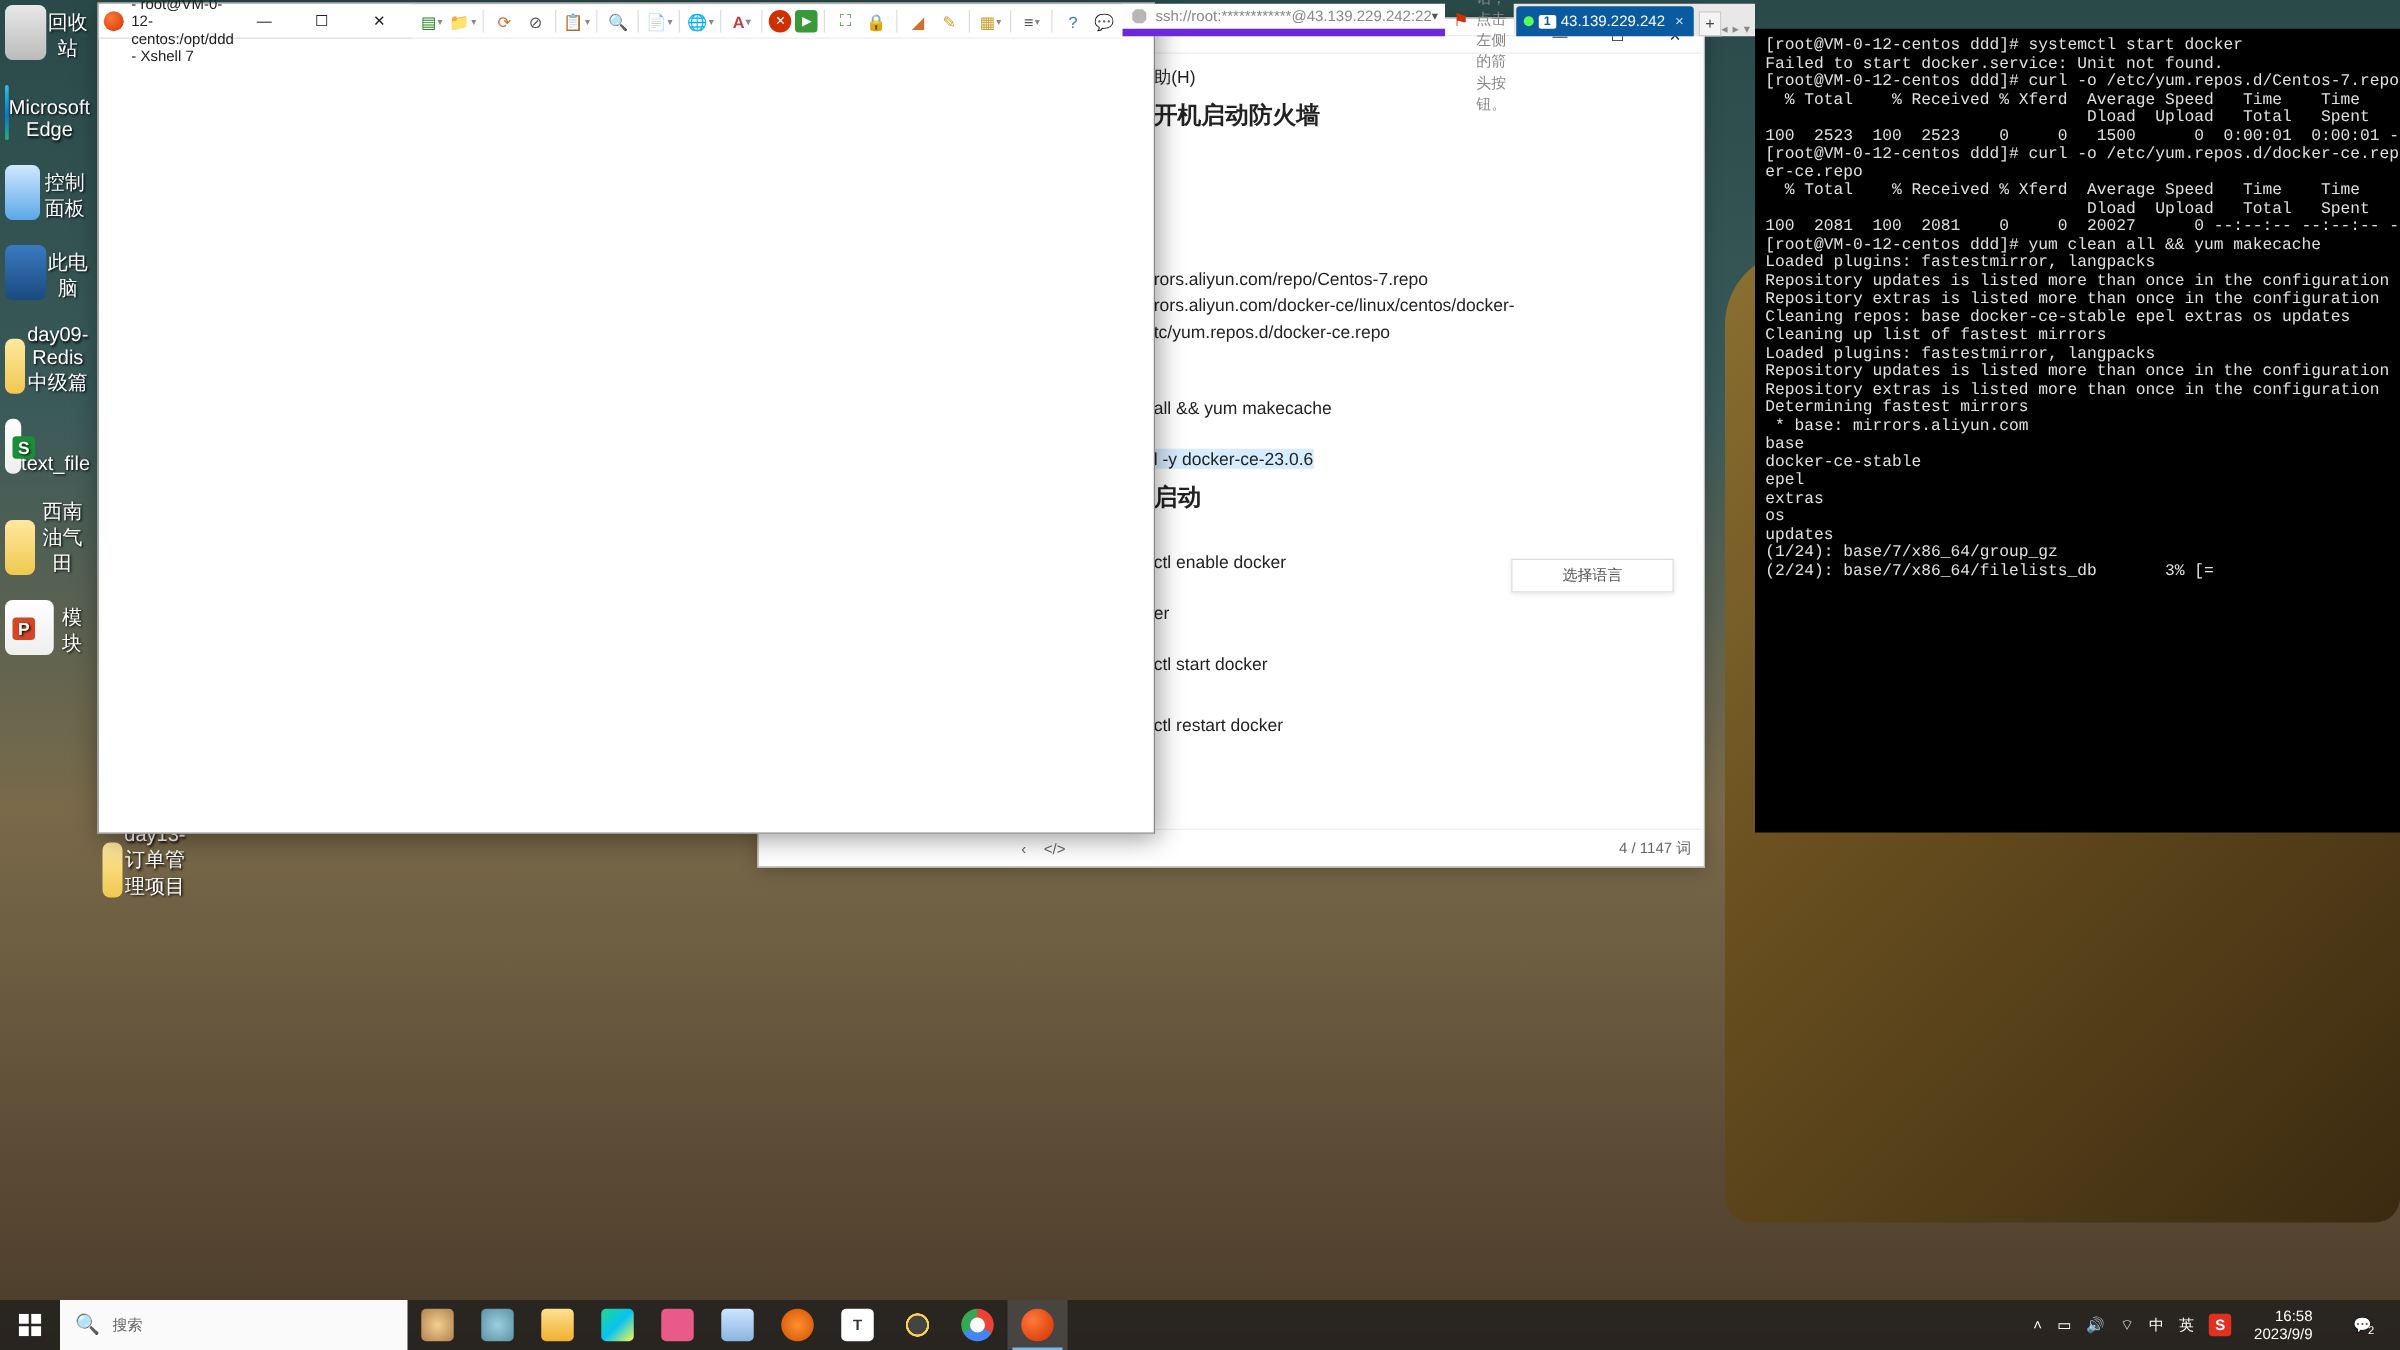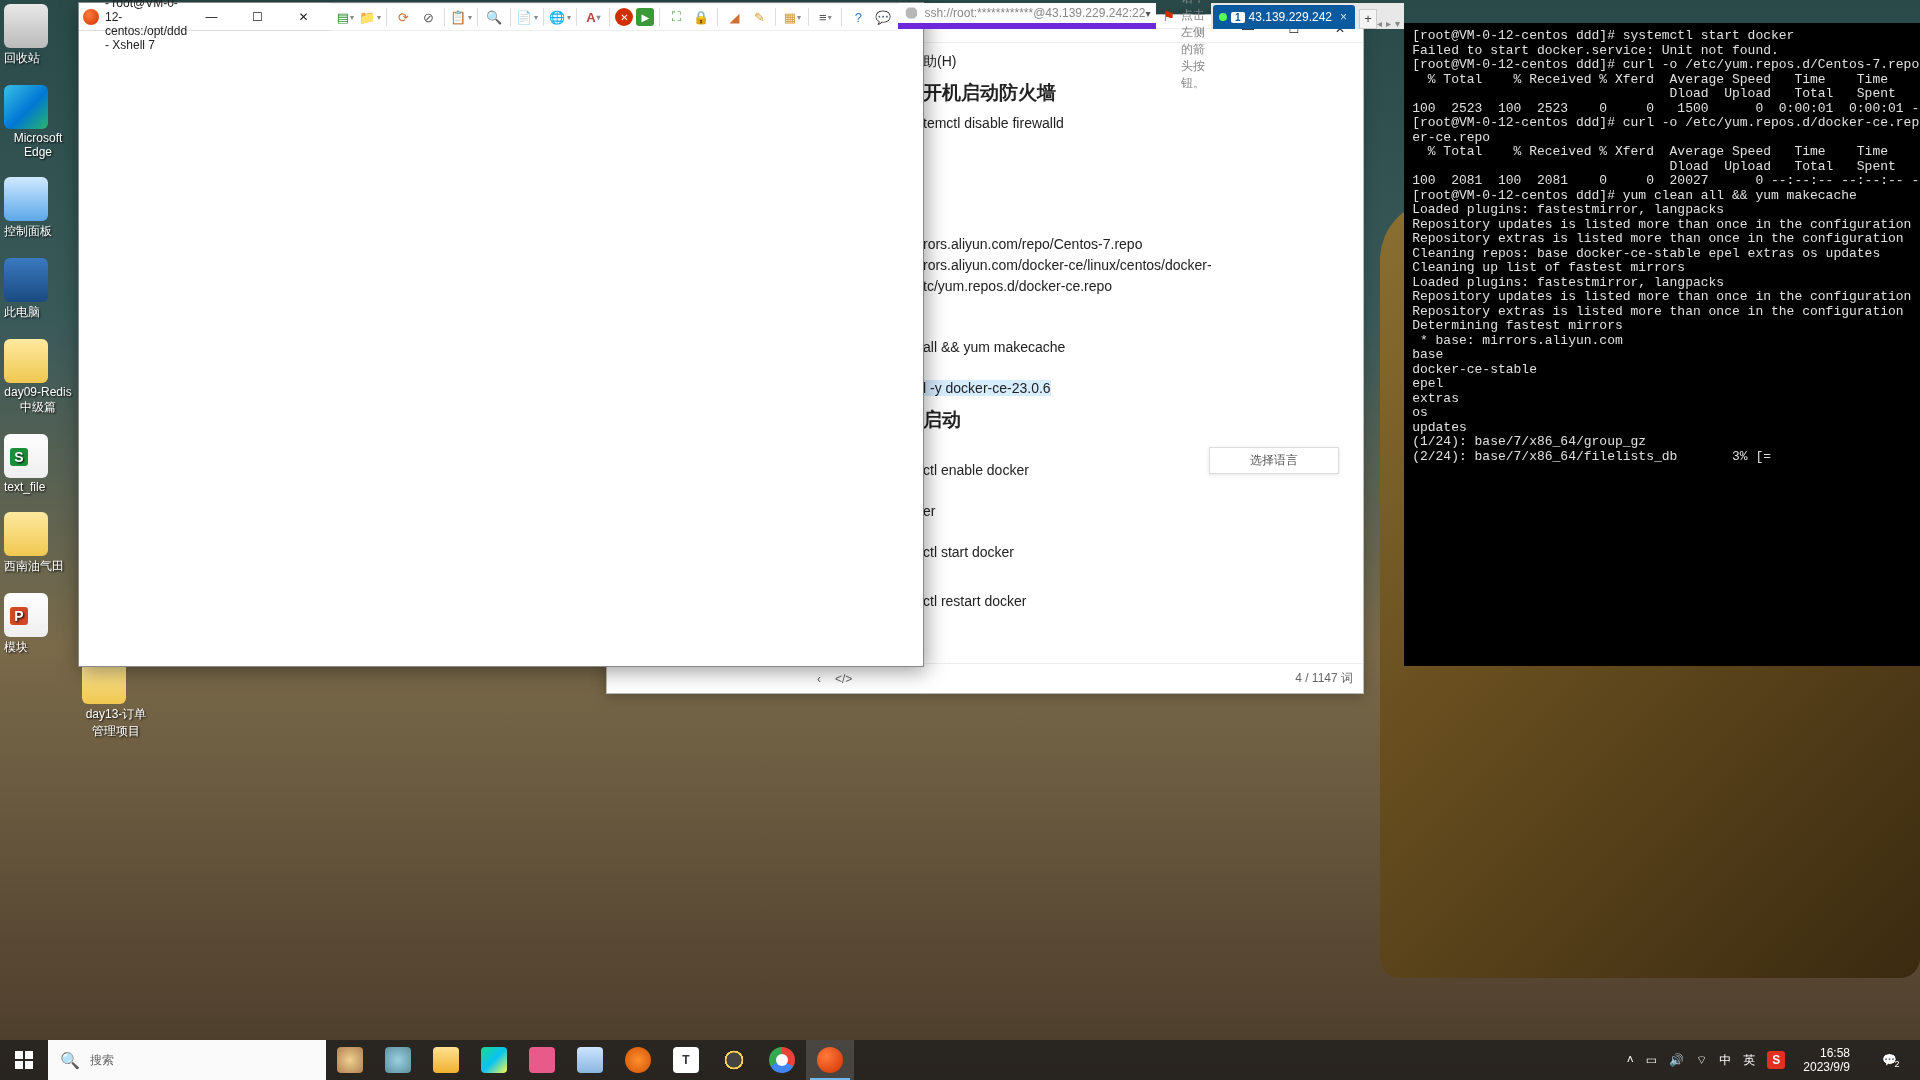--- a/index.html
+++ b/index.html
@@ -5,21 +5,21 @@
 * { margin: 0; padding: 0; box-sizing: border-box; font-family: "Microsoft YaHei", Tahoma, sans-serif; }
 body { width: 1920px; height: 1080px; overflow: hidden; position: relative; background: linear-gradient(180deg, #2a4a4a 0%, #3a5a5a 30%, #7a6a4a 60%, #4a3a2a 100%); }
 
 
 .wallpaper { position: absolute; inset: 0; }
 .wallpaper::before { content: ""; position: absolute; left: 1380px; top: 200px; width: 540px; height: 778px; background: linear-gradient(135deg, #8a7030 0%, #6a5020 40%, #3a2a10 100%); border-radius: 60px 20px 20px 20px; }
 .wallpaper::after { content: ""; position: absolute; left: 1440px; top: 120px; width: 240px; height: 260px; background: radial-gradient(circle at 40% 35%, #e6c8a0 0%, #c8a070 60%, #7a5a3a 100%); border-radius: 50% 50% 45% 45%; }
 
 
 .desktop-icons { position: absolute; top: 4px; left: 4px; display: flex; flex-direction: column; gap: 18px; width: 68px; }
-.di { display: flex; flex-direction: column; align-items: flex-start; color: #fff; font-size: 12px; text-shadow: 1px 1px 2px #000; cursor: default; text-align: center; }
+.di { display: flex; flex-direction: row; align-items: flex-end; color: #fff; font-size: 16px; text-shadow: 1px 1px 2px #000; cursor: default; text-align: center; }
 .di .ico { width: 44px; height: 44px; border-radius: 6px; margin-bottom: 2px; display: flex; align-items: center; justify-content: center; }
 .trash { background: linear-gradient(#e8e8e8, #bbb); }
 .edge { background: linear-gradient(135deg, #39c0e4, #0078d4 55%, #2ab569); border-radius: 50%; }
 .panel { background: linear-gradient(#d0e8ff, #5aa8e8); }
 .pc { background: linear-gradient(#3a7ac0, #1a4a80); }
 .folder { background: linear-gradient(#ffe9a0, #f0c850); }
 .xls { background: linear-gradient(#fff, #eee); position: relative; }
 .xls::after { content: "S"; position: absolute; left: 6px; top: 14px; background: #1a8f3a; color: #fff; font-weight: bold; font-size: 14px; width: 18px; height: 18px; border-radius: 3px; text-align: center; line-height: 18px; }
 .pptx { background: linear-gradient(#fff, #eee); position: relative; }
 .pptx::after { content: "P"; position: absolute; left: 6px; top: 14px; background: #d24726; color: #fff; font-weight: bold; font-size: 14px; width: 18px; height: 18px; border-radius: 3px; text-align: center; line-height: 18px; }
@@ -139,21 +139,20 @@
 
 <div class="backwin">
   <div class="tb">
     <div class="winbtn">—</div>
     <div class="winbtn">☐</div>
     <div class="winbtn close">✕</div>
   </div>
   <div class="body">
     <div>助(H)</div>
     <div class="title">开机启动防火墙</div>
-    <div>temctl disable firewalld</div>
     <div style="height:100px"></div>
     <div>rors.aliyun.com/repo/Centos-7.repo</div>
     <div>rors.aliyun.com/docker-ce/linux/centos/docker-</div>
     <div>tc/yum.repos.d/docker-ce.repo</div>
     <div style="height:40px"></div>
     <div>all &amp;&amp; yum makecache</div>
     <div style="height:20px"></div>
     <div><span class="hl">l -y docker-ce-23.0.6</span></div>
     <div class="title">启动</div>
     <div style="height:20px"></div>

